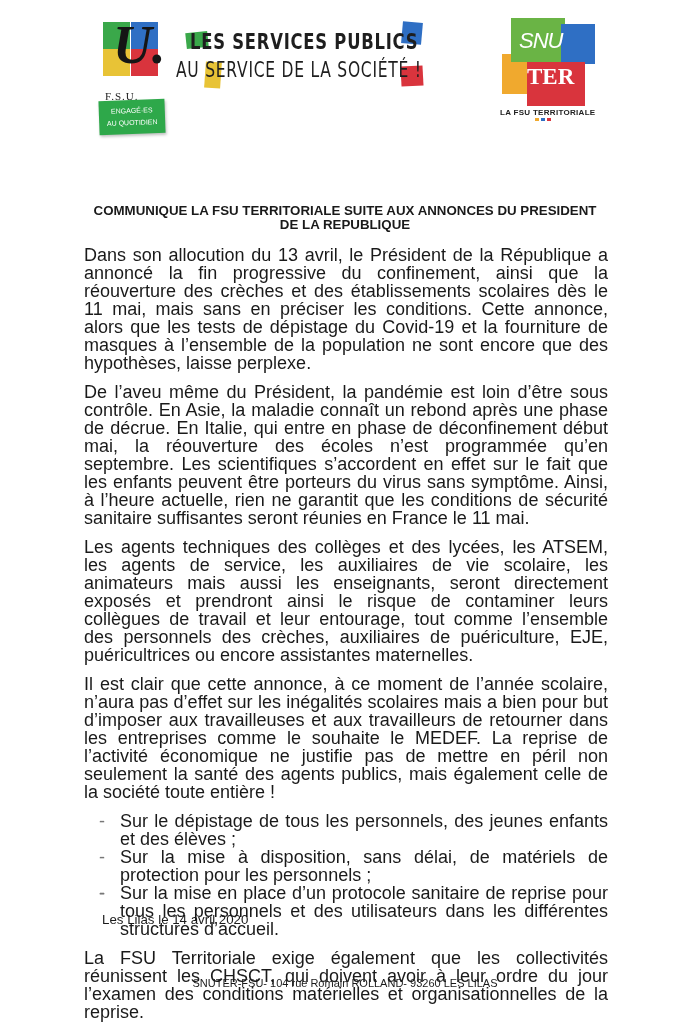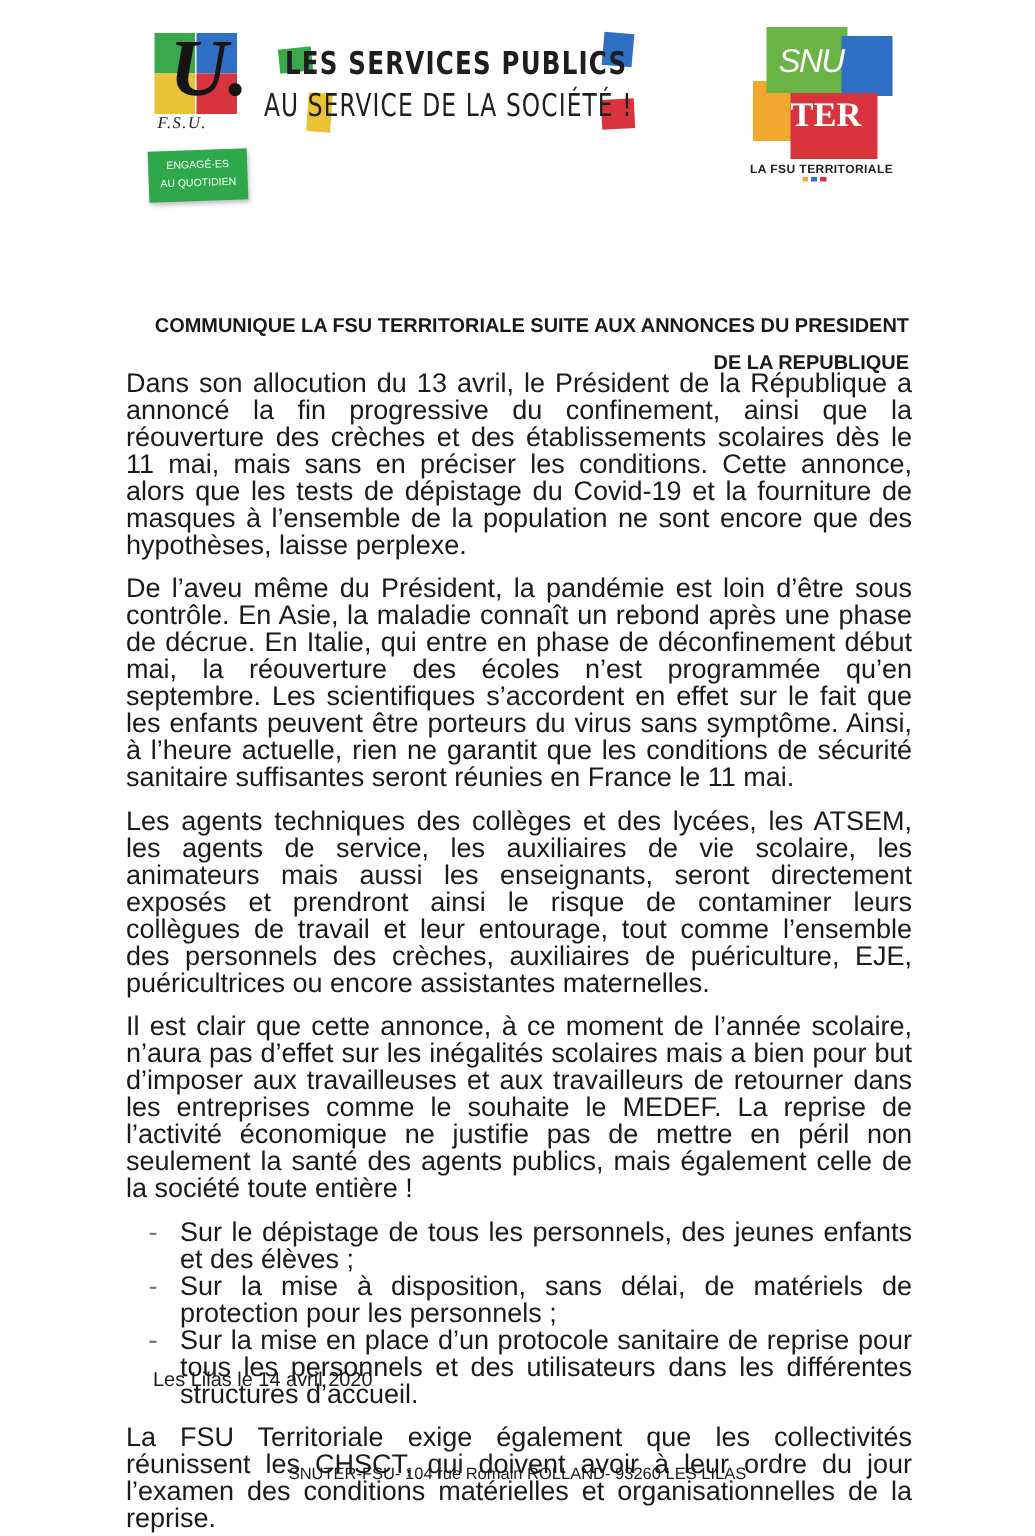--- a/index.html
+++ b/index.html
@@ -8,21 +8,21 @@
 
   
   .fsu-logo { position: absolute; left: 101px; top: 22px; width: 66px; height: 112px; }
   .fsu-squares { position: absolute; left: 2px; top: 0; width: 56px; height: 54px; }
   .sq { position: absolute; width: 27px; height: 27px; }
   .sq.g { left: 0; top: 0; background: #3aa84a; }
   .sq.b { left: 28px; top: 0; background: #2f6fc4; }
   .sq.y { left: 0; top: 27px; background: #e8c336; }
   .sq.r { left: 28px; top: 27px; background: #d9343d; }
   .fsu-U { position: absolute; left: 10px; top: -4px; font-family: "Liberation Serif", serif; font-style: italic; font-weight: bold; font-size: 54px; color: #151515; line-height: 1; }
-  .fsu-name { position: absolute; left: 4px; top: 54px; font-family: "Liberation Serif", serif; font-style: italic; font-size: 11px; letter-spacing: 1px; color: #222; }
+  .fsu-name { position: absolute; left: 4px; top: 68px; font-family: "Liberation Serif", serif; font-size: 11px; letter-spacing: 1px; color: #222; }
   .fsu-badge { position: absolute; left: -2px; top: 78px; width: 66px; height: 34px; background: #2ea84a; transform: rotate(-2deg); color: #fff; font-size: 7px; text-align: center; line-height: 12px; padding-top: 5px; box-sizing: border-box; box-shadow: 1px 2px 3px rgba(0,0,0,0.25); }
   .fsu-badge span { display: block; }
 
   
   .banner { position: absolute; left: 176px; top: 22px; width: 270px; height: 80px; }
   .patch { position: absolute; }
   .patch.g { left: 10px; top: 10px; width: 22px; height: 16px; background: #3aa84a; transform: rotate(-6deg); }
   .patch.b { left: 226px; top: 0px; width: 20px; height: 22px; background: #2f6fc4; transform: rotate(5deg); }
   .patch.y { left: 29px; top: 40px; width: 16px; height: 26px; background: #e8c336; transform: rotate(4deg); }
   .patch.r { left: 225px; top: 44px; width: 22px; height: 20px; background: #d9343d; transform: rotate(-3deg); }
@@ -35,21 +35,21 @@
   .sn-green { position: absolute; left: 14px; top: 4px; width: 54px; height: 44px; background: #6ab445; }
   .sn-blue { position: absolute; left: 64px; top: 10px; width: 34px; height: 40px; background: #2f6fc4; }
   .sn-yellow { position: absolute; left: 5px; top: 40px; width: 28px; height: 40px; background: #f0a92e; }
   .sn-red { position: absolute; left: 30px; top: 48px; width: 58px; height: 44px; background: #d9343d; }
   .sn-text1 { position: absolute; left: 22px; top: 14px; font-family: "Liberation Sans", sans-serif; font-style: italic; font-size: 22px; color: #fff; font-weight: normal; letter-spacing: -1px; }
   .sn-text2 { position: absolute; left: 30px; top: 50px; font-family: Liberation Serif, serif; font-weight: bold; font-size: 23px; color: #fff; }
   .sn-caption { position: absolute; left: 3px; top: 94px; font-size: 8px; font-weight: bold; color: #222; white-space: nowrap; letter-spacing: 0.3px; }
   .sn-dots { position: absolute; left: 38px; top: 104px; width: 16px; height: 3px; background: linear-gradient(90deg, #f0a92e 0 25%, #fff 25% 37%, #2f6fc4 37% 62%, #fff 62% 75%, #d9343d 75% 100%); }
 
   
-  .title { position: absolute; left: 84px; top: 204px; width: 522px; text-align: right; font-weight: bold; font-size: 13.3px; line-height: 25px; color: #1a1a1a; }
+  .title { position: absolute; left: 84px; top: 204px; width: 522px; text-align: center; font-weight: bold; font-size: 13.3px; line-height: 14px; color: #1a1a1a; }
   .body { position: absolute; left: 84px; top: 246px; width: 524px; font-size: 18px; line-height: 18px; color: #1a1a1a; }
   .body p { margin: 0 0 11px 0; text-align: justify; }
   .body ul { list-style: none; margin: 0 0 11px 0; padding: 0 0 0 36px; }
   .body li { position: relative; text-align: justify; line-height: 18px; }
   .body li .dash { position: absolute; left: -21px; top: 0; color: #777; }
   .date { position: absolute; left: 102px; top: 912px; font-size: 13.3px; }
   .footer { position: absolute; left: 0; top: 977px; width: 690px; text-align: center; font-size: 11px; }
 </style>
 </head>
 <body>

